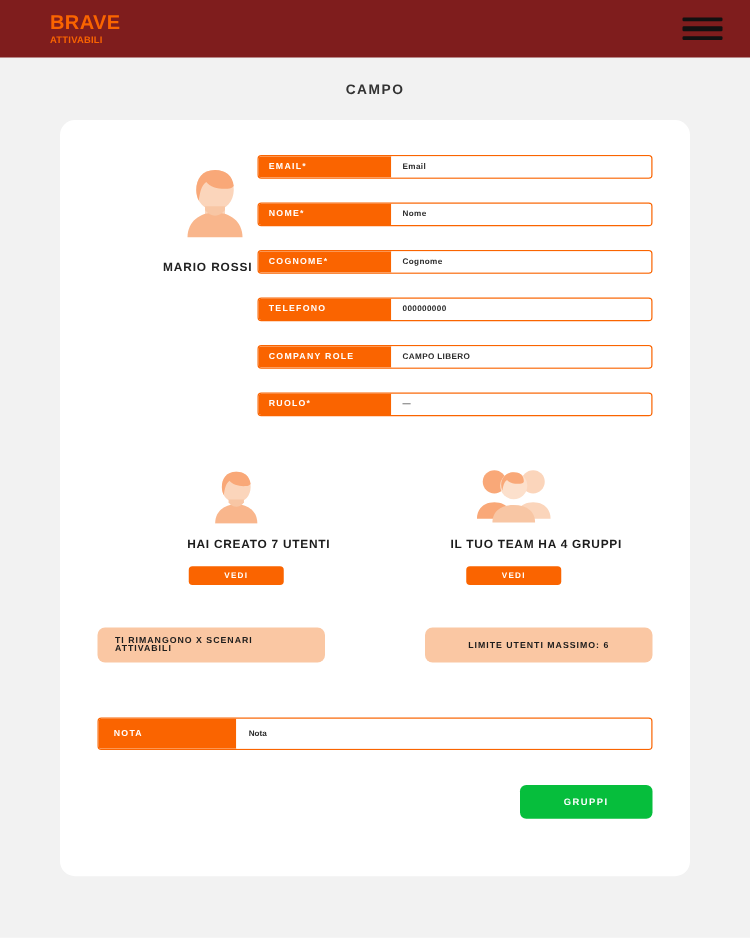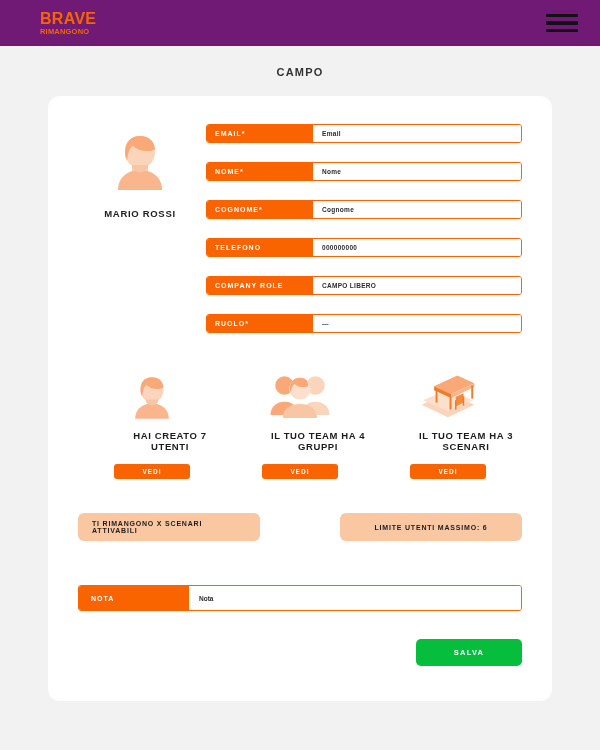--- a/index.html
+++ b/index.html
@@ -5,21 +5,21 @@
   * { box-sizing: border-box; margin: 0; padding: 0; }
   html, body {
     width: 600px; height: 750px;
     background: #f2f2f2;
     font-family: "Liberation Sans", sans-serif;
     overflow: hidden;
   }
 
   
   .topbar {
-    height: 46px; background: #701a75;
+    height: 46px; background: #7f1d1d;
     display: flex; align-items: center; justify-content: space-between;
     padding: 0 22px 0 40px;
   }
   .logo { line-height: 1; user-select: none; }
   .logo .logo-main {
     display: block; color: #fa6400;
     font-size: 16px; font-weight: bold; letter-spacing: 0.3px;
   }
   .logo .logo-sub {
     display: block; color: #fa6400;
@@ -44,21 +44,21 @@
     position: relative;
     margin: 0 48px; background: #ffffff;
     border-radius: 12px; padding: 28px 30px 30px;
     height: 605px;
   }
 
   
   .profile-row { display: flex; align-items: flex-start; }
   .profile {
     width: 124px; flex: 0 0 124px;
-    display: flex; flex-direction: column; align-items: center;
+    display: flex; flex-direction: column; align-items: flex-end;
     padding-top: 4px;
   }
   .profile-name {
     margin-top: 14px; font-size: 9.5px; font-weight: bold;
     color: #222222; letter-spacing: 0.7px; text-align: center;
   }
 
   .form { flex: 1; padding-left: 4px; }
   .field-row {
     display: flex; align-items: stretch;
@@ -80,21 +80,21 @@
     font-family: "Liberation Sans", sans-serif;
   }
   .field-value.muted { color: #555555; }
 
   
   .stats { display: flex; margin-top: 34px; }
   .stat { flex: 1; display: flex; flex-direction: column; align-items: center; }
   .stat-icon { height: 52px; display: flex; align-items: flex-end; justify-content: center; }
   .stat-label {
     margin-top: 11px; font-size: 9.5px; font-weight: bold;
-    color: #1c1c1c; letter-spacing: 0.6px; text-align: center; margin-left: 36px;
+    color: #1c1c1c; letter-spacing: 0.6px; text-align: left; margin-left: 36px;
   }
   .vedi-btn {
     margin-top: 12px; background: #fa6400; color: #ffffff;
     border: none; border-radius: 3px;
     width: 76px; height: 15px; font-size: 6.5px; font-weight: bold;
     letter-spacing: 1px; cursor: pointer;
     font-family: "Liberation Sans", sans-serif;
   }
 
   
@@ -134,21 +134,21 @@
     letter-spacing: 1.2px; cursor: pointer;
     font-family: "Liberation Sans", sans-serif;
   }
 </style>
 </head>
 <body>
 
 <div class="topbar">
   <div class="logo">
     <span class="logo-main">BRAVE</span>
-    <span class="logo-sub">RIMANGONO</span>
+    <span class="logo-sub">ATTIVABILI</span>
   </div>
   <div class="hamburger">
     <span></span>
     <span></span>
     <span></span>
   </div>
 </div>
 
 <div class="page-title">CAMPO</div>
 
@@ -228,49 +228,30 @@
           <path d="M42 58c0-11 8-17 18-17s18 6 18 17z" fill="#fbd5bb"></path>
           <circle cx="40" cy="24" r="14" fill="#fce0cc"></circle>
           <path d="M40 10c-8 0-13 6-13 13 0 2 .4 4 1.2 6 .8-5 1.8-9 4.8-11 2.4 3 8 4.5 13.5 4 1.8-.2 3-.8 3.8-1.8C51 14 47 10 40 10z" fill="#f9a878"></path>
           <path d="M18 62c0-12 9-18 22-18s22 6 22 18z" fill="#f8c6a4"></path>
         </svg>
       </div>
       <div class="stat-label">IL TUO TEAM HA 4 GRUPPI</div>
       <button class="vedi-btn">VEDI</button>
     </div>
 
-    <div class="stat">
-      <div class="stat-icon">
-        <svg width="62" height="50" viewBox="0 0 80 64">
-          <path d="M40 30 74 46 40 62 6 46z" fill="#fbd5bb"></path>
-          <path d="M40 26 72 40 40 54 8 40z" fill="#fce0cc"></path>
-          <path d="M22 22 52 8l22 10-30 14z" fill="#f9a878"></path>
-          <path d="M22 22v5l22 10v-5z" fill="#f07c2a"></path>
-          <path d="M44 32v5l30-14v-5z" fill="#f9b68c"></path>
-          <rect x="24" y="26" width="2.5" height="17" fill="#f07c2a"></rect>
-          <rect x="42" y="35" width="2.5" height="17" fill="#f07c2a"></rect>
-          <rect x="70" y="21" width="2.5" height="17" fill="#f07c2a"></rect>
-          <path d="M50 36l10-5v12l-10 5z" fill="#f58b3d"></path>
-          <rect x="49" y="40" width="2" height="12" fill="#f07c2a"></rect>
-          <rect x="59" y="35" width="2" height="12" fill="#f07c2a"></rect>
-        </svg>
-      </div>
-      <div class="stat-label">IL TUO TEAM HA 3 SCENARI</div>
-      <button class="vedi-btn">VEDI</button>
-    </div>
 
   </div>
 
   <div class="banners">
     <div class="banner left">TI RIMANGONO X SCENARI ATTIVABILI</div>
     <div class="banner right">LIMITE UTENTI MASSIMO: 6</div>
   </div>
 
   <div class="nota-row">
     <div class="nota-label">NOTA</div>
     <div class="nota-value">Nota</div>
   </div>
 
   <div class="save-wrap">
-    <button class="save-btn">SALVA</button>
+    <button class="save-btn">GRUPPI</button>
   </div>
 
 </div>
 
 </body></html>

